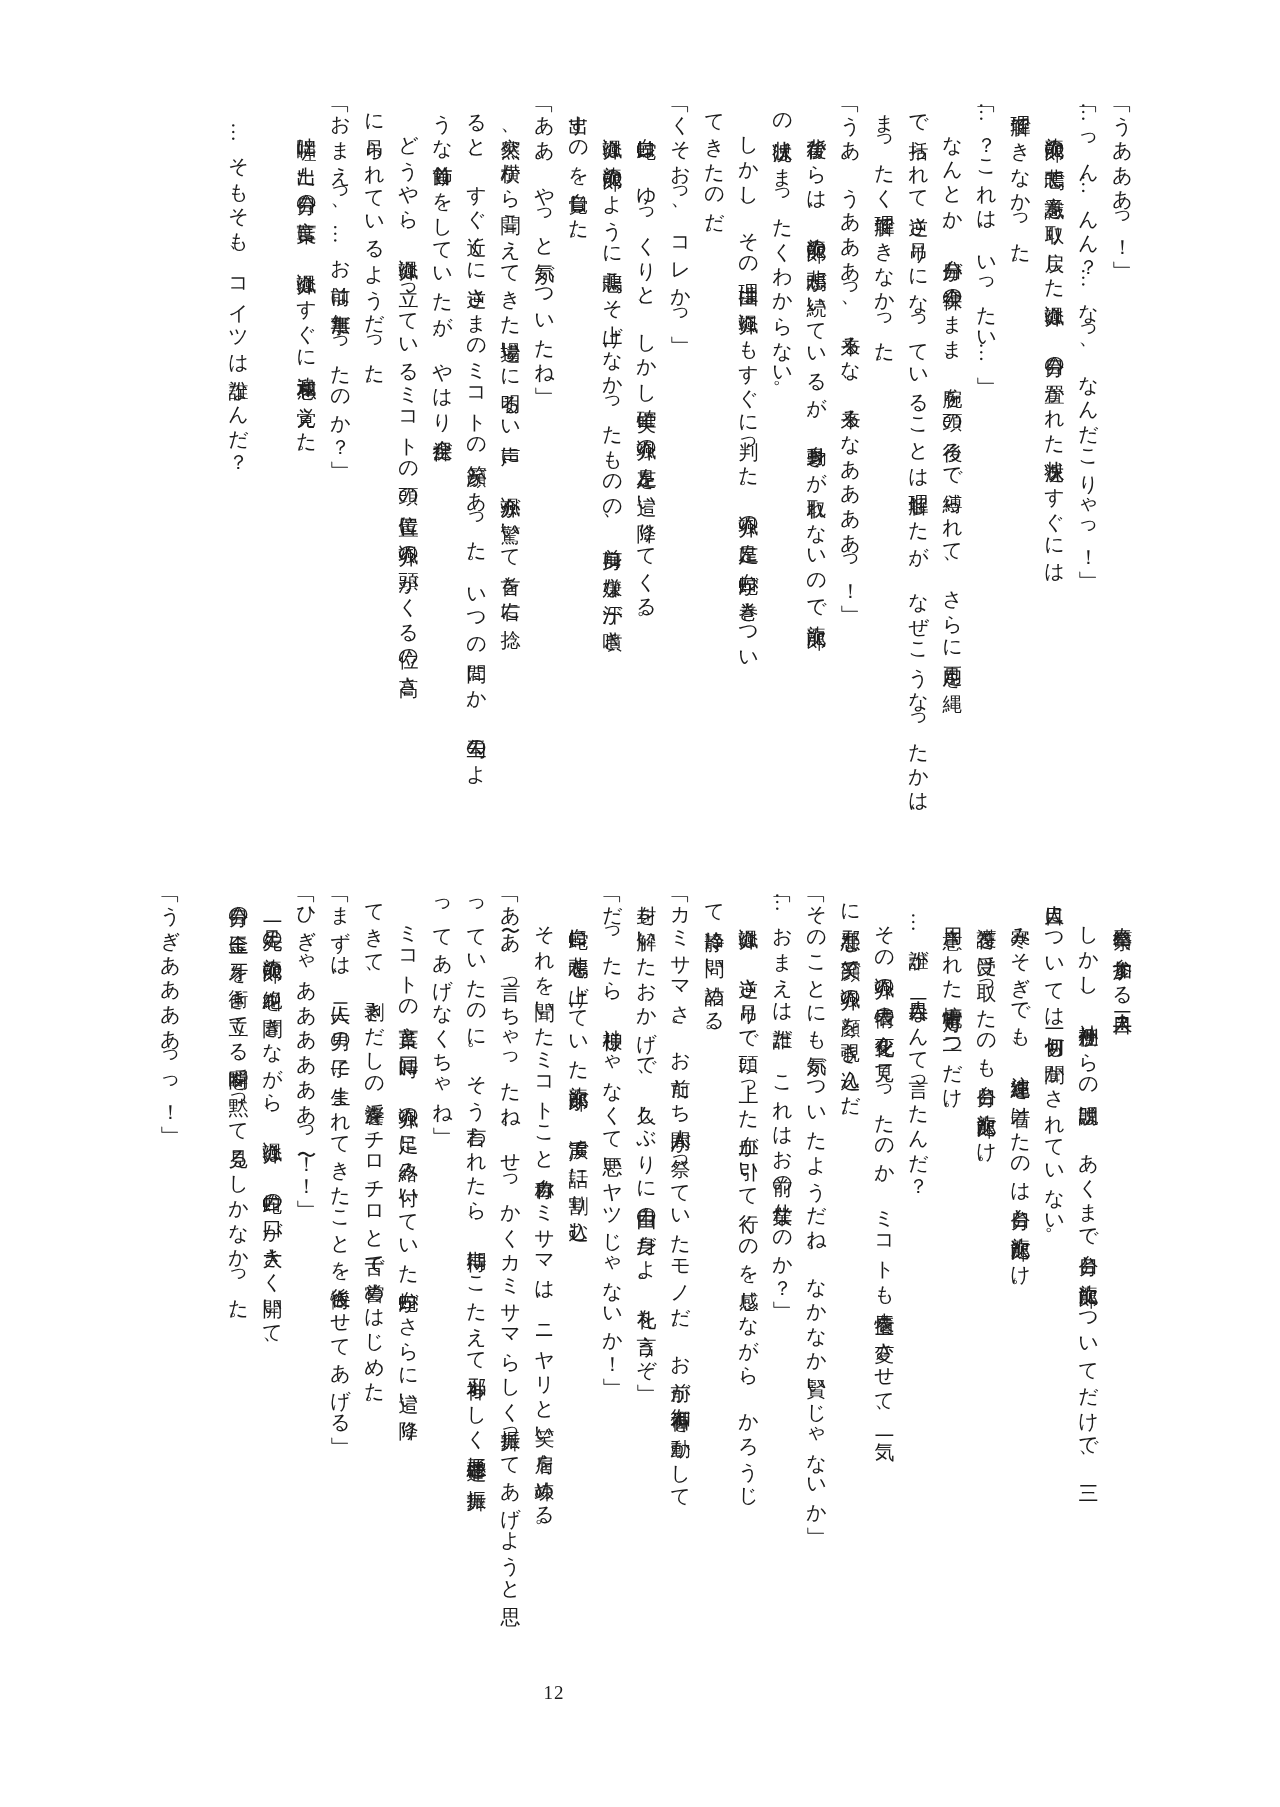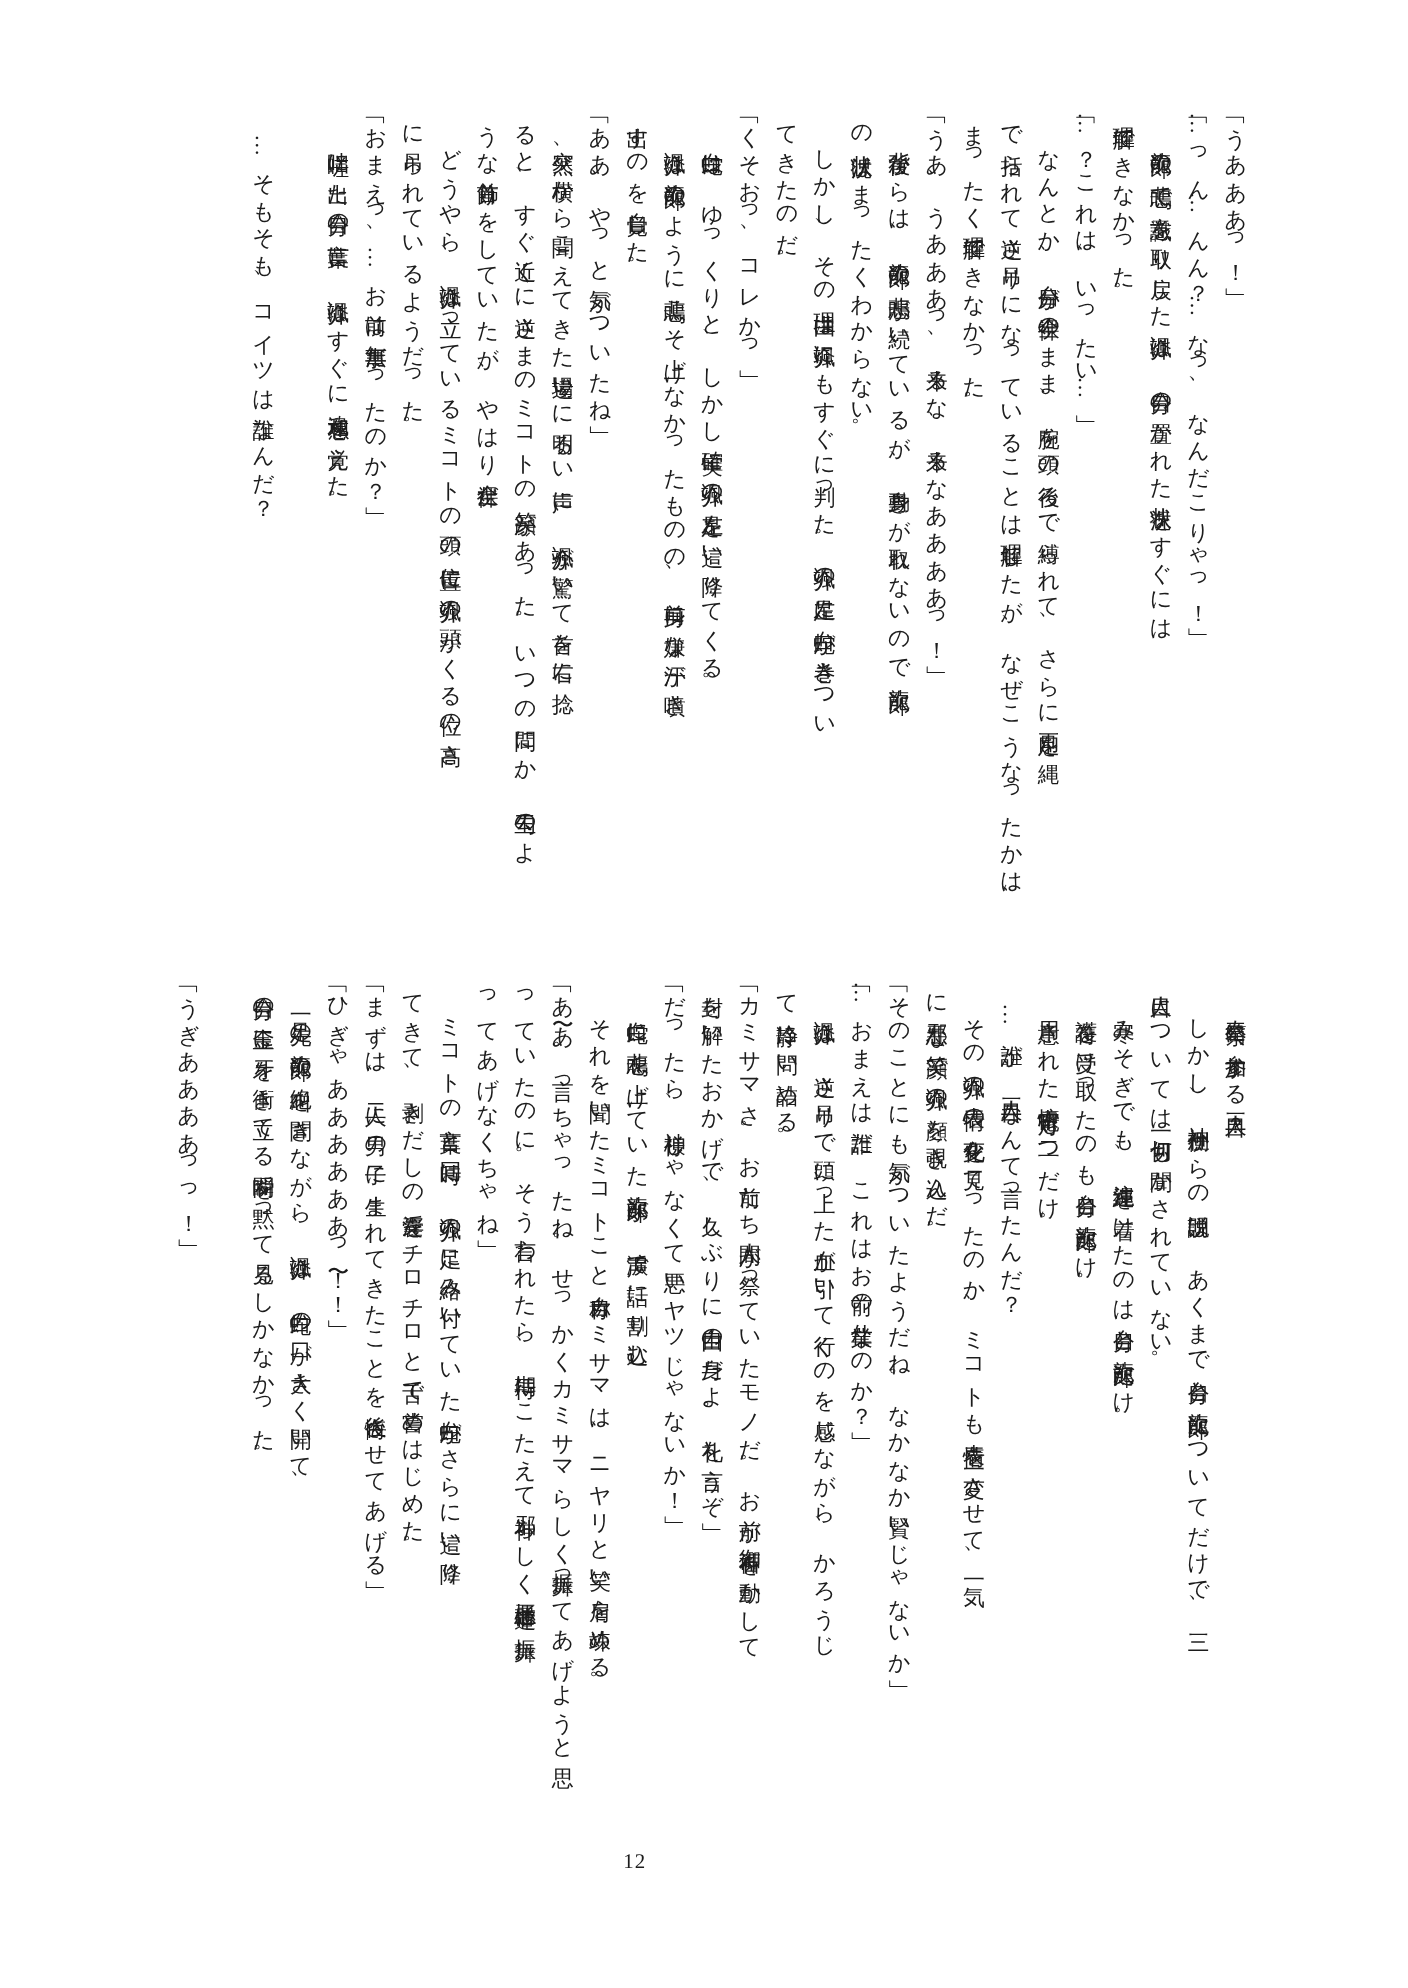--- a/index.html
+++ b/index.html
@@ -29,21 +29,21 @@
     white-space: pre;
     font-kerning: none;
   }
   .vblock-top    { top: 100px; }
   .vblock-bottom { top: 890px; }
   .text-line { margin: 0; padding: 0; }
   .text-line.blank {  }
   .page-number {
     position: absolute;
     top: 1682px;
-    left: 517px;
+    left: 494px;
     width: 120px;
     text-align: center;
     font-size: 19px;
     letter-spacing: 1px;
     color: #1c1c1c;
   }
 </style>
 </head>
 <body>
 

